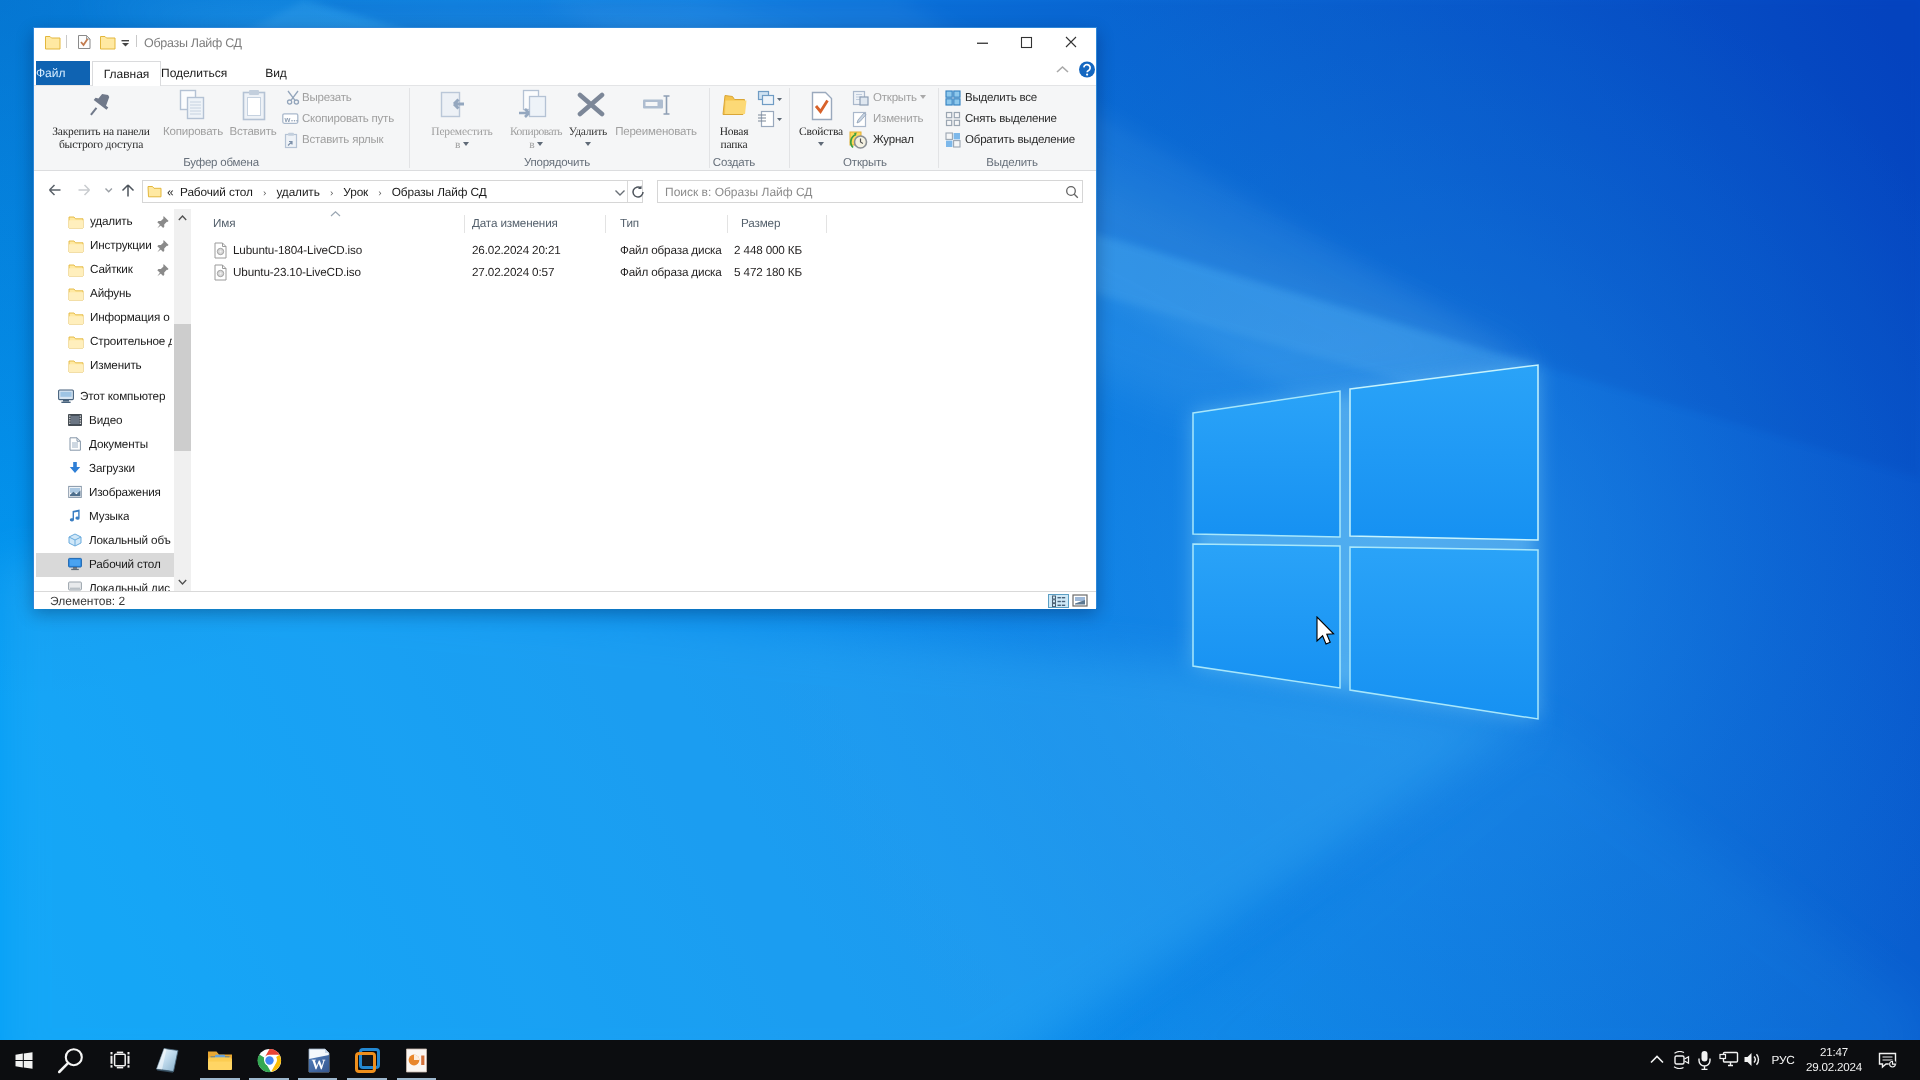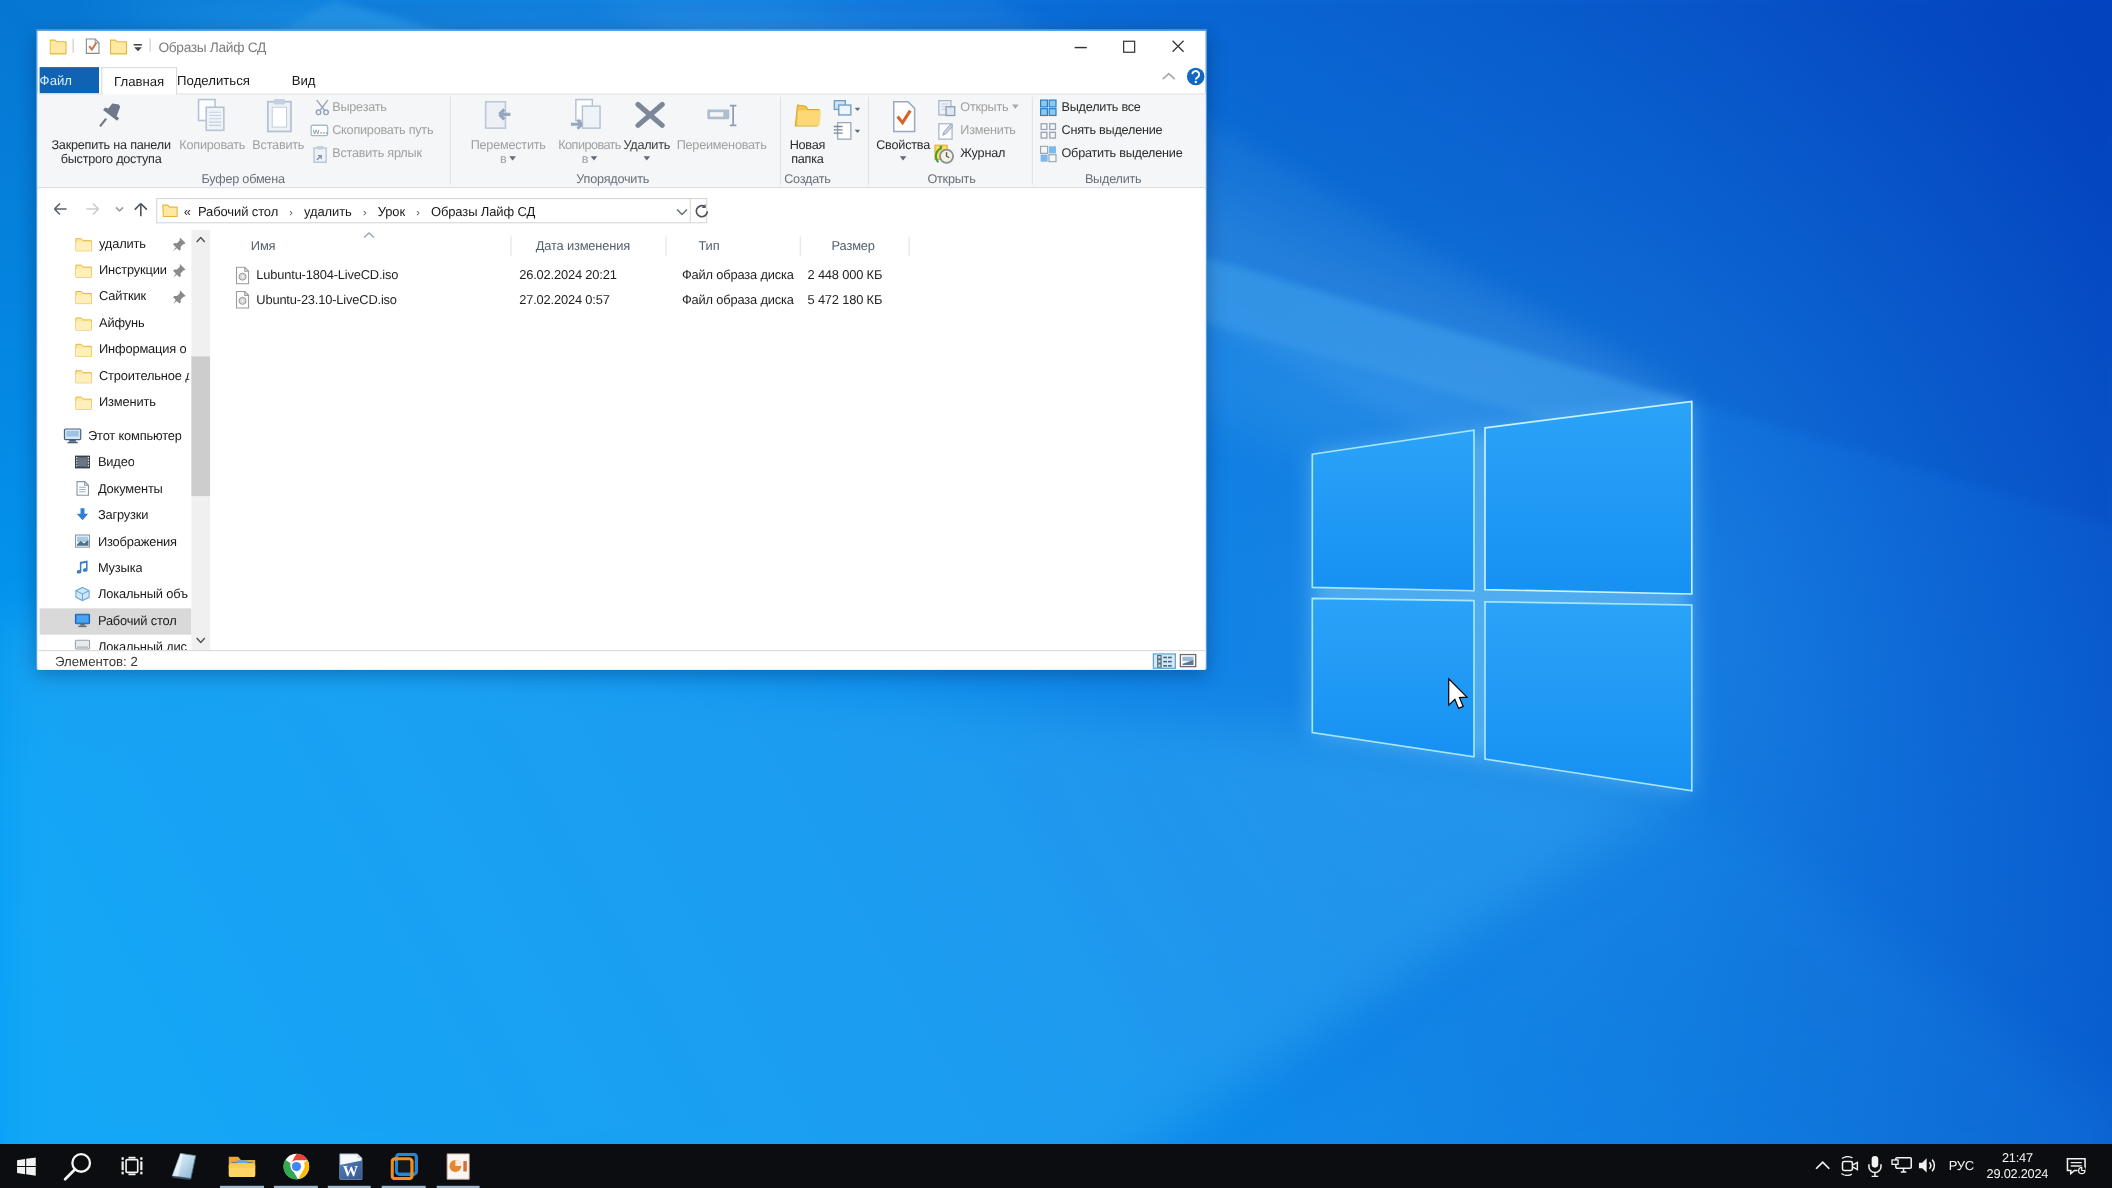--- a/index.html
+++ b/index.html
@@ -4,28 +4,28 @@
 <style>
   * { margin:0; padding:0; box-sizing:border-box; -webkit-font-smoothing:antialiased; text-rendering:geometricPrecision; }
   html,body { width:1920px; height:1080px; overflow:hidden; font-family:"Liberation Sans",sans-serif; -webkit-font-smoothing:antialiased; }
   .abs { position:absolute; }
   #desk { position:absolute; left:0; top:0; }
   #win { position:absolute; left:33px; top:27px; width:1064px; height:581px; background:#fff;
          border:1px solid #2e87d9; box-shadow:0 6px 16px rgba(0,10,40,.30); font-size:12px; color:#1a1a1a;}
   #taskbar { position:absolute; left:0; top:1040px; width:1920px; height:40px; background:#0c0d10; }
   .gl { position:absolute; top:71px; text-align:center; font-size:11.5px; color:#67707b; letter-spacing:-0.2px;}
   .rbt1 { position:absolute; text-align:center; font-size:11.5px; color:#2b2b2b; line-height:13px; letter-spacing:-0.2px; white-space:nowrap;}
-  .rbt2 { position:absolute; text-align:center; font-size:11.5px; color:#2b2b2b; line-height:12.5px; letter-spacing:-0.2px;}
+  .rbt2 { position:absolute; text-align:center; font-size:11.5px; color:#2b2b2b; line-height:12.5px; letter-spacing:-0.2px;font-family:Liberation Serif, serif;}
   .rst { position:absolute; font-size:11.5px; color:#2b2b2b; line-height:13px; white-space:nowrap; letter-spacing:-0.2px;}
   .dis { color:#a0a0a0; }
   .caret { display:inline-block; width:0; height:0; border-left:3.5px solid transparent; border-right:3.5px solid transparent; border-top:4px solid #5f6a77; vertical-align:2px; }
   .bc { color:#1a1a1a; font-size:11.8px; letter-spacing:-0.1px; white-space:nowrap;}
   .bsep { color:#555; padding:0 7px; font-size:10px; }
   .si { position:absolute; font-size:11.7px; letter-spacing:-0.15px; color:#1a1a1a; height:24px; line-height:24px; white-space:nowrap; overflow:hidden; }
-  .hdr { position:absolute; top:8px; font-size:11.7px; letter-spacing:-0.15px; color:#54606c;margin-left:15px; }
+  .hdr { position:absolute; top:8px; font-size:11.7px; letter-spacing:-0.15px; color:#54606c; }
   .cell { position:absolute; font-size:11.7px; letter-spacing:-0.15px; color:#211f1f; white-space:nowrap; }
 </style>
 </head>
 <body>
 <svg id="desk" width="1920" height="1080" viewBox="0 0 1920 1080">
   <defs>
     <linearGradient id="base" x1="100" y1="1080" x2="1920" y2="60" gradientUnits="userSpaceOnUse">
       <stop offset="0" stop-color="#009ef6"></stop>
       <stop offset="0.40" stop-color="#0c8ceb"></stop>
       <stop offset="0.74" stop-color="#0a64d2"></stop>
@@ -282,20 +282,27 @@
       <svg class="abs" style="left:471px;top:8px" width="12" height="8" viewBox="0 0 12 8">
           <path d="M1.5 1.5 l4.5 4.5 4.5 -4.5" stroke="#6a7077" stroke-width="1.4" fill="none"></path>
         </svg>
       <div class="abs" style="left:484px;top:0;width:1px;height:21px;background:#d9d9d9"></div>
       <svg class="abs" style="left:488px;top:4px" width="14" height="14" viewBox="0 0 14 14">
         <path d="M12 7 a5 5 0 1 1 -2 -4" stroke="#4d545c" stroke-width="1.5" fill="none"></path>
         <path d="M10.5 0.5 v3.6 h-3.6 z" fill="#4d545c"></path>
       </svg>
     </div>
 
+    <div class="abs" style="left:623px;top:8px;width:426px;height:23px;border:1px solid #d6d6d6;background:#fff">
+      <div class="abs" style="left:7px;top:4px;color:#8b8b8b">Поиск в: Образы Лайф СД</div>
+      <svg class="abs" style="left:407px;top:4px" width="14" height="14" viewBox="0 0 14 14">
+        <circle cx="6" cy="6" r="4.3" stroke="#636363" stroke-width="1.3" fill="none"></circle>
+        <path d="M9.3 9.3 l3.5 3.5" stroke="#636363" stroke-width="1.3"></path>
+      </svg>
+    </div>
   </div>
 
   <div class="abs" id="content" style="left:0;top:181px;width:1062px;height:382px;background:#fff;overflow:hidden">
 
     <div class="abs" style="left:2px;top:344px;width:138px;height:24px;background:#d9d9d9"></div>
 
     <div class="si" style="left:56px;top:1px">удалить</div>
     <div class="si" style="left:56px;top:25px">Инструкции</div>
     <div class="si" style="left:56px;top:49px">Сайткик</div>
     <div class="si" style="left:56px;top:73px">Айфунь</div>

